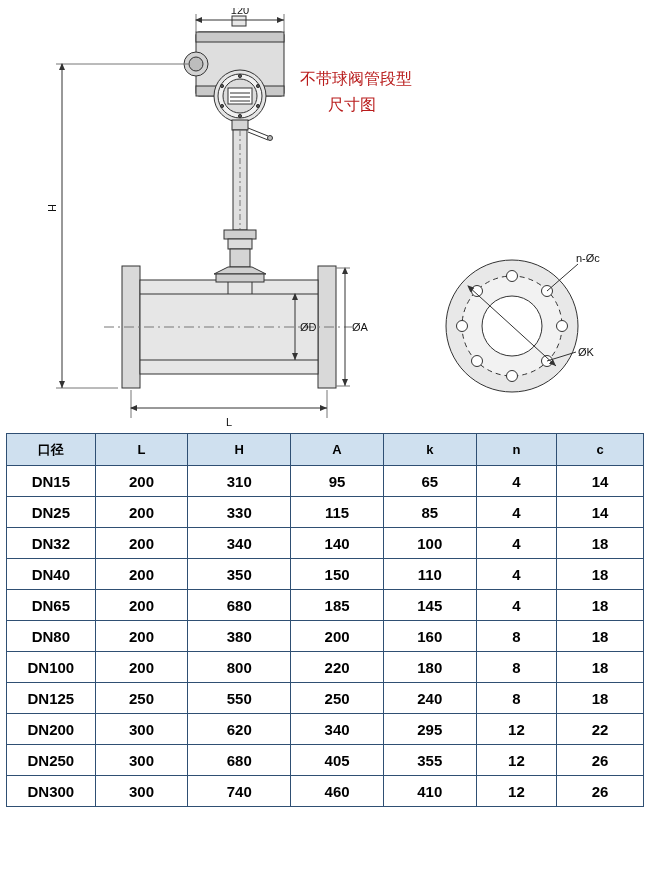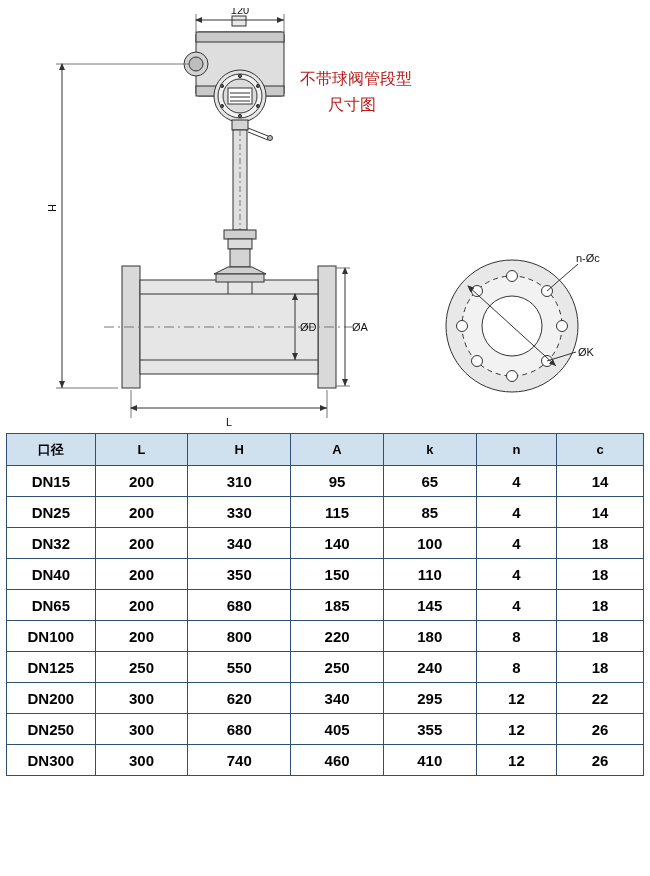--- a/index.html
+++ b/index.html
@@ -276,20 +276,29 @@
         <tr>
           <td>DN65</td>
           <td>200</td>
           <td>680</td>
           <td>185</td>
           <td>145</td>
           <td>4</td>
           <td>18</td>
         </tr>
         <tr>
+          <td>DN80</td>
+          <td>200</td>
+          <td>380</td>
+          <td>200</td>
+          <td>160</td>
+          <td>8</td>
+          <td>18</td>
+        </tr>
+        <tr>
           <td>DN100</td>
           <td>200</td>
           <td>800</td>
           <td>220</td>
           <td>180</td>
           <td>8</td>
           <td>18</td>
         </tr>
         <tr>
           <td>DN125</td>

